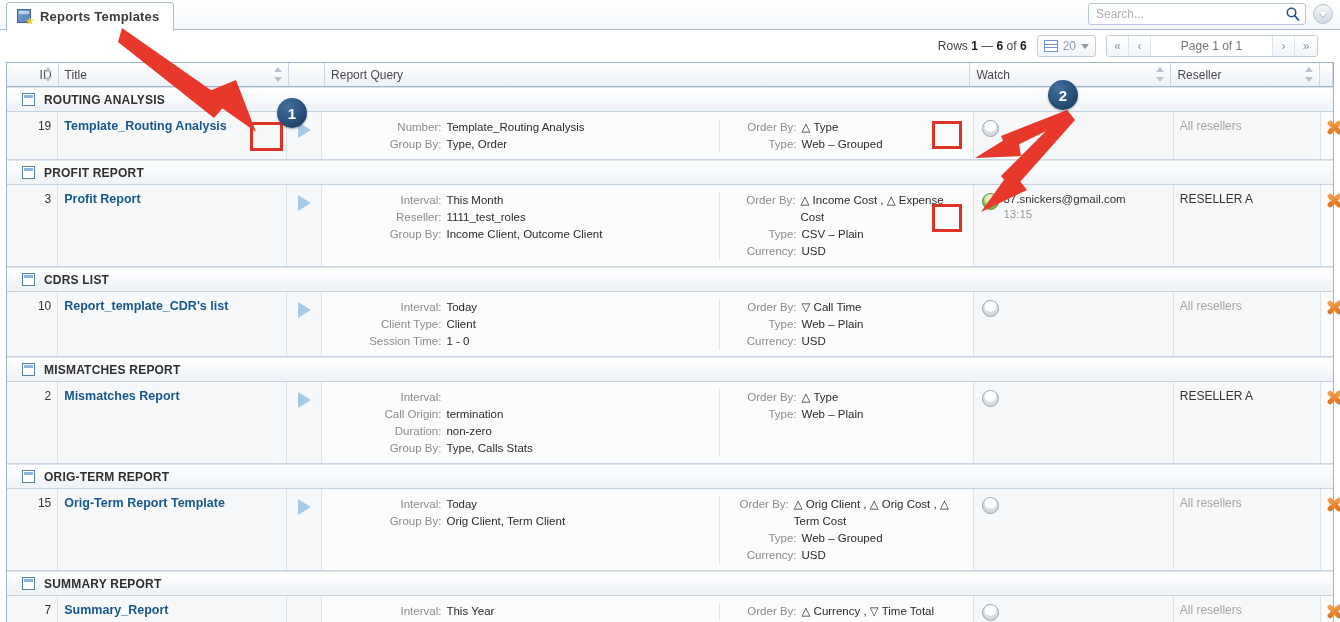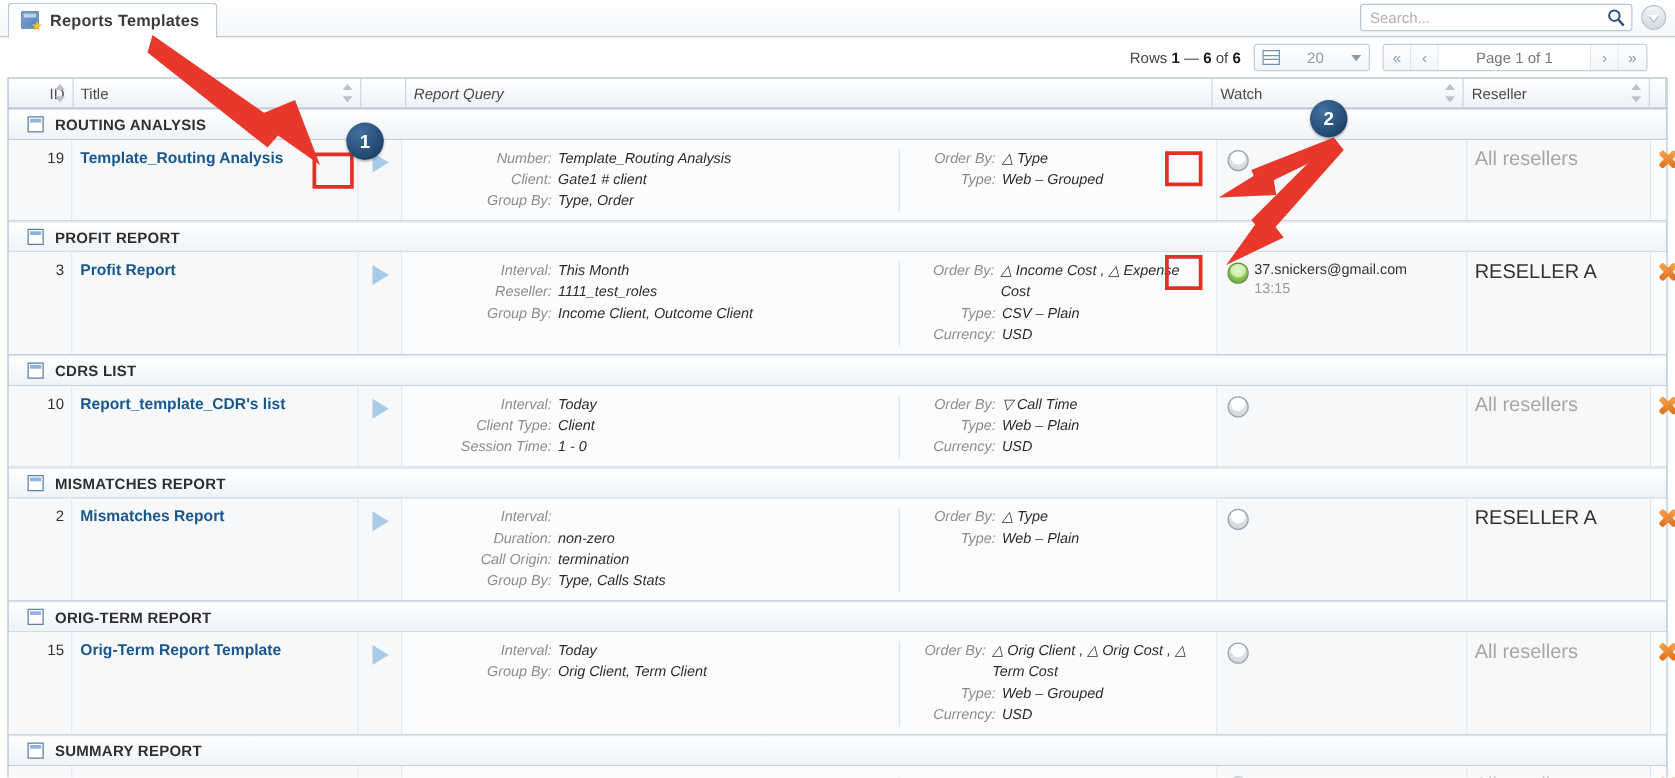--- a/index.html
+++ b/index.html
@@ -78,21 +78,21 @@
   
   .toolbar {
     height: 32px; position: relative;
     background: #ffffff;
     display: flex; align-items: center; justify-content: flex-end;
     padding-right: 22px; gap: 10px;
   }
   .rows-info { font-size: 12px; color: #444; }
   .rows-info b { color: #1a1a1a; }
   .pagesize {
-    display:flex; align-items:center; gap:22px;
+    display:flex; align-items:center; gap:5px;
     height:22px; padding: 0 6px;
     border:1px solid #c3cedb; border-radius:3px;
     background: linear-gradient(to bottom,#ffffff,#f1f5f9);
     color:#8a9aa9;
     justify-content:space-between;
   }
   .grid-glyph {
     width: 14px; height: 12px; border: 1px solid #6d95c0; background: #fff;
     position: relative;
   }
@@ -120,21 +120,21 @@
     position: relative;
   }
   .sortbox { position:absolute; right:5px; top:4px; width:9px; height:15px;}
   .sortbox i { position:absolute; left:0; width:0;height:0;border-left:4px solid transparent;border-right:4px solid transparent;}
   .sortbox .up { top:0; border-bottom:5px solid #b9c3ce;}
   .sortbox .dn { bottom:0; border-top:5px solid #b9c3ce;}
 
   .c-id     { width: 52px; justify-content:flex-end; padding-right:18px;}
   .c-title  { width: 233px; }
   .c-run    { width: 36px; }
-  .c-query  { width: 652px; font-style: italic; }
+  .c-query  { width: 652px; }
   .c-watch  { width: 203px; }
   .c-res    { width: 150px; }
   .c-del    { width: 0px; flex:1 1 auto; }
 
   .grp {
     display:flex; align-items:center; gap:7px;
     height: 25px; padding-left: 14px;
     background: linear-gradient(to bottom,#ffffff,#eef3f8);
     border-bottom: 1px solid #c4d1de;
     border-top: 1px solid #dce4ec;
@@ -178,21 +178,21 @@
     border:1px solid #9aa5ae;
     background: radial-gradient(circle at 50% 32%, #ffffff 0%, #ffffff 45%, #dfe3e7 46%, #c9ced3 100%);
     margin-top:1px;
   }
   .bulb.on {
     border:1px solid #5d8f3a;
     background: radial-gradient(circle at 50% 32%, #e4f5cf 0%, #cdeba6 45%, #8fc45a 52%, #5f9b34 100%);
   }
   .watch-text { font-size:11.5px; color:#333; line-height:15px; }
   .watch-text .tm { color:#9a9a9a; }
-  .res-cell { font-size:16px; color:#333; }
+  .res-cell { font-size:12px; color:#333; }
   .res-cell.muted { color:#a6a6a6; }
   .del-cell { display:flex; align-items:flex-start; justify-content:center; background:#fbfcfd !important; border-right:0 !important;}
   .xmark { position:relative; width:15px;height:15px; margin-top:1px;}
   .xmark:before, .xmark:after {
     content:""; position:absolute; left:5px; top:-1px; width:5px; height:17px;
     background: linear-gradient(to bottom,#f7a14a,#e0711d); border-radius:2px;
   }
   .xmark:before { transform: rotate(45deg); }
   .xmark:after  { transform: rotate(-45deg); }
 
@@ -312,24 +312,20 @@
             <span class="play"></span>
           </div>
           <div class="cell c-query plain">
             <div class="qgrid">
               <div class="qleft">
                 <div class="kv">
                   <span class="k">Number:</span>
                   <span class="v">Template_Routing Analysis</span>
                 </div>
                 <div class="kv">
-                  <span class="k">Client:</span>
-                  <span class="v">Gate1 # client</span>
-                </div>
-                <div class="kv">
                   <span class="k">Group By:</span>
                   <span class="v">Type, Order</span>
                 </div>
               </div>
               <div class="qright">
                 <div class="kv">
                   <span class="k">Order By:</span>
                   <span class="v">△ Type</span>
                 </div>
                 <div class="kv">
@@ -473,26 +469,26 @@
           <div class="cell c-run run-cell">
             <span class="play"></span>
           </div>
           <div class="cell c-query plain">
             <div class="qgrid">
               <div class="qleft">
                 <div class="kv">
                   <span class="k">Interval:</span>
                 </div>
                 <div class="kv">
+                  <span class="k">Call Origin:</span>
+                  <span class="v">termination</span>
+                </div>
+                <div class="kv">
                   <span class="k">Duration:</span>
                   <span class="v">non-zero</span>
-                </div>
-                <div class="kv">
-                  <span class="k">Call Origin:</span>
-                  <span class="v">termination</span>
                 </div>
                 <div class="kv">
                   <span class="k">Group By:</span>
                   <span class="v">Type, Calls Stats</span>
                 </div>
               </div>
               <div class="qright">
                 <div class="kv">
                   <span class="k">Order By:</span>
                   <span class="v">△ Type</span>

